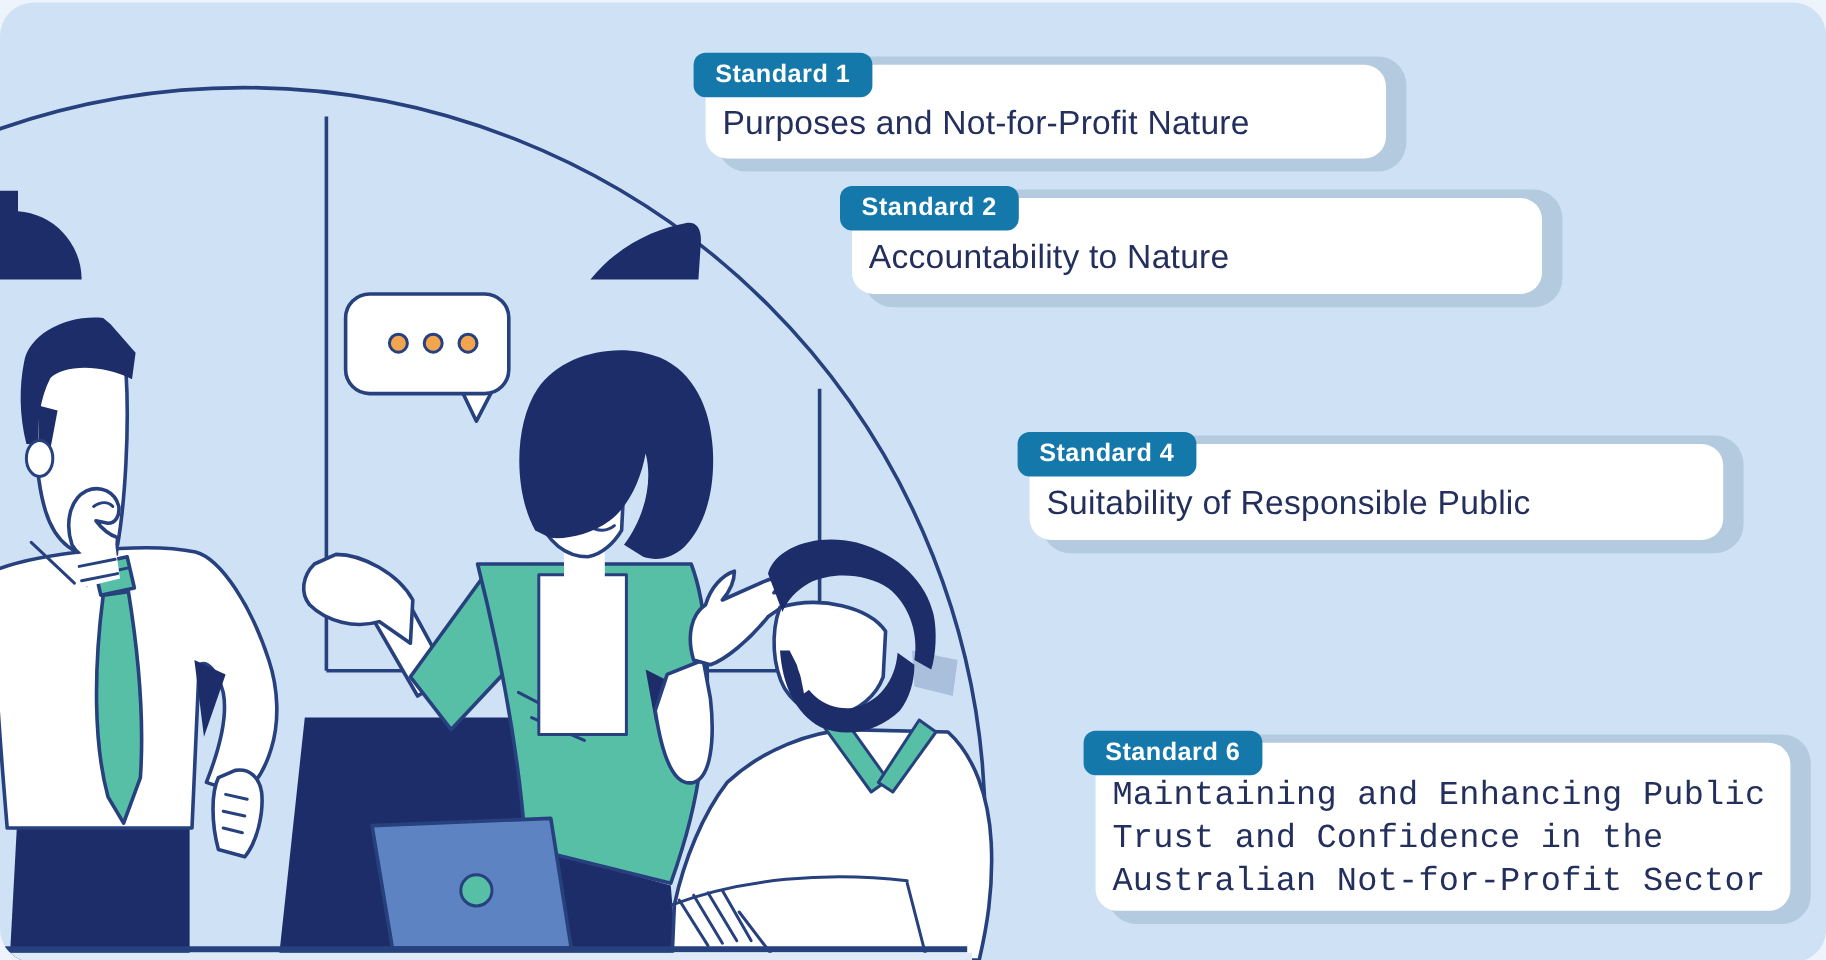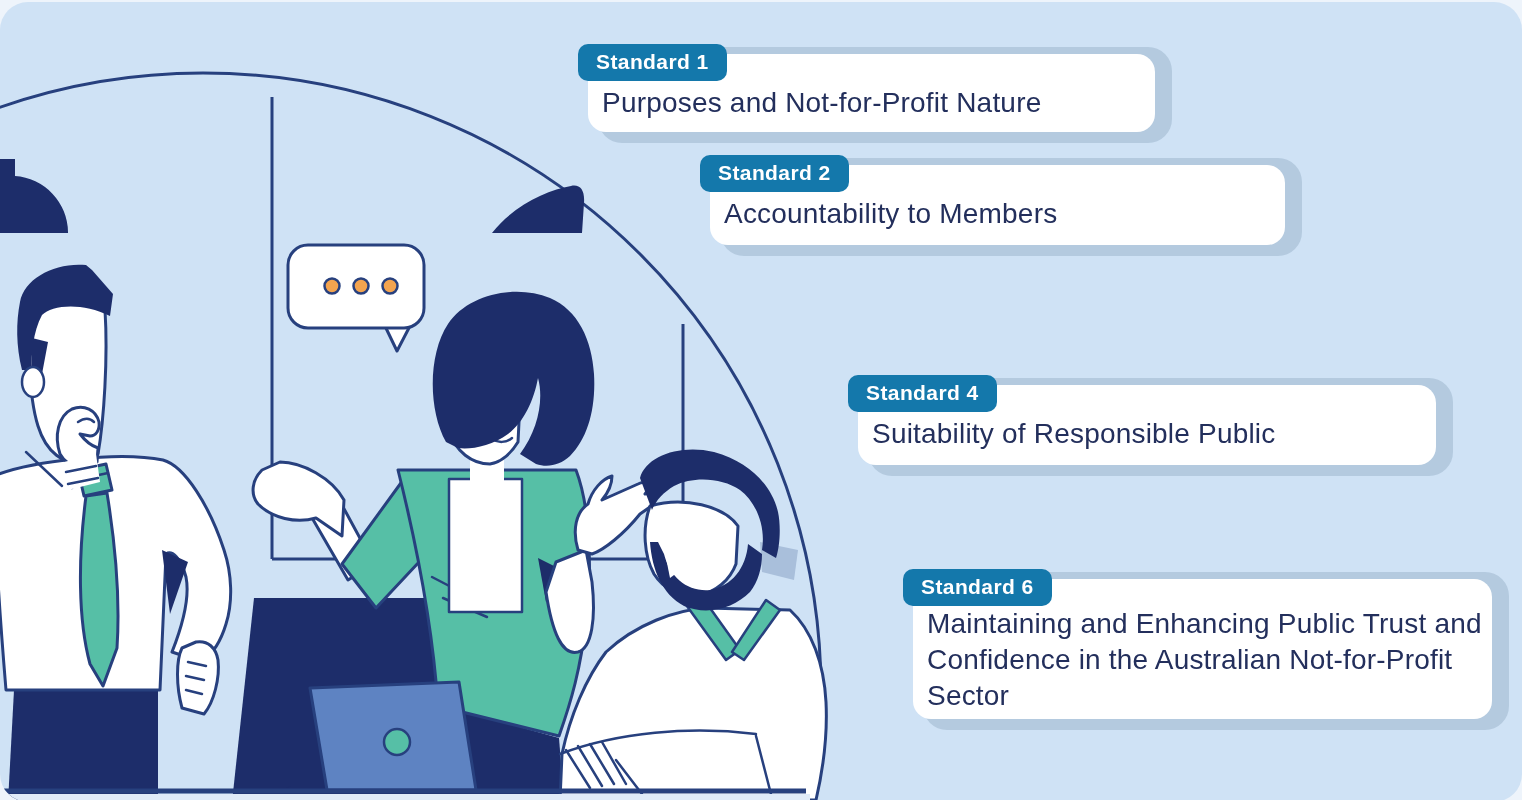--- a/index.html
+++ b/index.html
@@ -24,21 +24,21 @@
     position:absolute;top:-7px;right:-17px;bottom:-11px;left:10px;
     background:var(--card-shadow,#b4cadf);border-radius:24px;
   }
   .card{
     position:relative;width:100%;height:100%;
     background:var(--card,#ffffff);border-radius:18px;
     padding:34px 10px 0 14px;
     font-size:28px;line-height:30px;color:var(--text,#232f5c);
     letter-spacing:.2px;
   }
-  .card.tall{padding-top:27px;line-height:36px;}
+  .card.tall{padding-top:27px;line-height:36px;font-family:Liberation Mono, monospace;}
   .badge{
     position:absolute;top:-10px;left:-10px;z-index:2;
     background:var(--badge,#1478ab);color:var(--badge-text,#ffffff);
     font-size:21px;font-weight:bold;letter-spacing:.4px;
     padding:6px 18px 7px;border-radius:10px;
   }
 </style>
 </head>
 <body>
 
@@ -162,30 +162,30 @@
 
   <div class="card-wrap" style="left:588px;top:52px;width:567px;height:78px">
     <div class="plate"></div>
     <div class="badge">Standard 1</div>
     <div class="card">Purposes and Not-for-Profit Nature</div>
   </div>
 
   <div class="card-wrap" style="left:710px;top:163px;width:575px;height:80px">
     <div class="plate"></div>
     <div class="badge">Standard 2</div>
-    <div class="card">Accountability to Members</div>
+    <div class="card">Accountability to Nature</div>
   </div>
 
 
-  <div class="card-wrap" style="left:858px;top:383px;width:578px;height:80px">
+  <div class="card-wrap" style="left:858px;top:368px;width:578px;height:80px">
     <div class="plate"></div>
     <div class="badge">Standard 4</div>
     <div class="card">Suitability of Responsible Public</div>
   </div>
 
 
-  <div class="card-wrap" style="left:913px;top:577px;width:579px;height:140px">
+  <div class="card-wrap" style="left:913px;top:617px;width:579px;height:140px">
     <div class="plate"></div>
     <div class="badge">Standard 6</div>
     <div class="card tall">Maintaining and Enhancing Public Trust and Confidence in the Australian Not-for-Profit Sector</div>
   </div>
 
 </div>
 
 </body></html>

